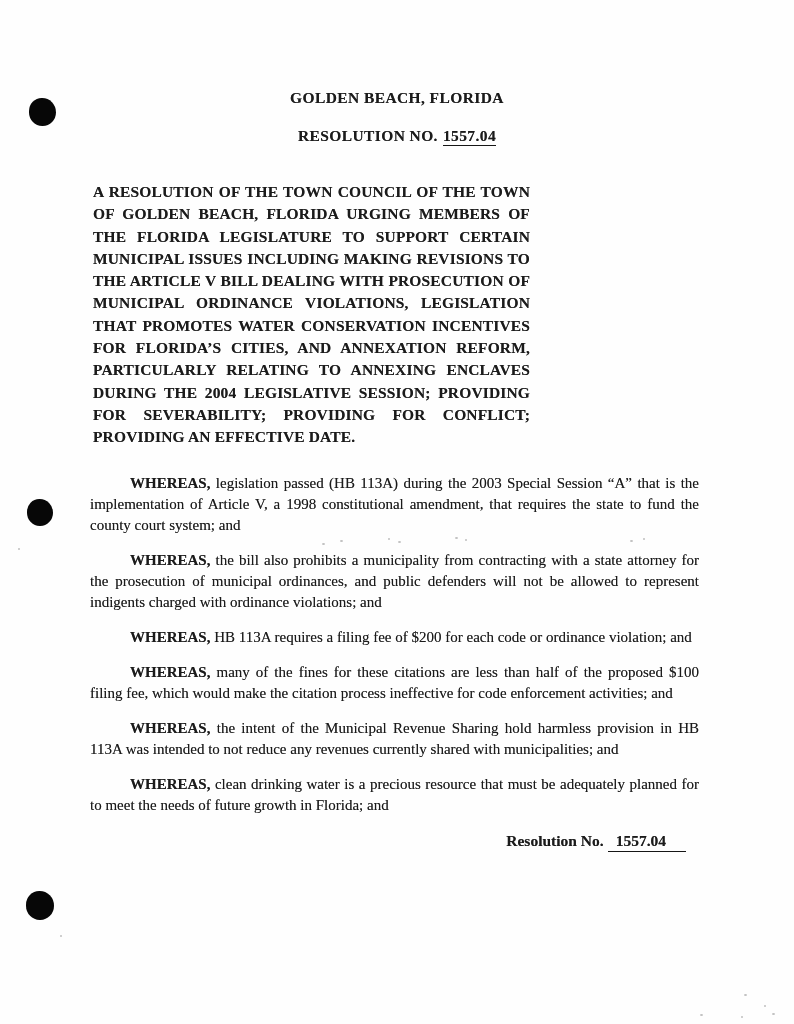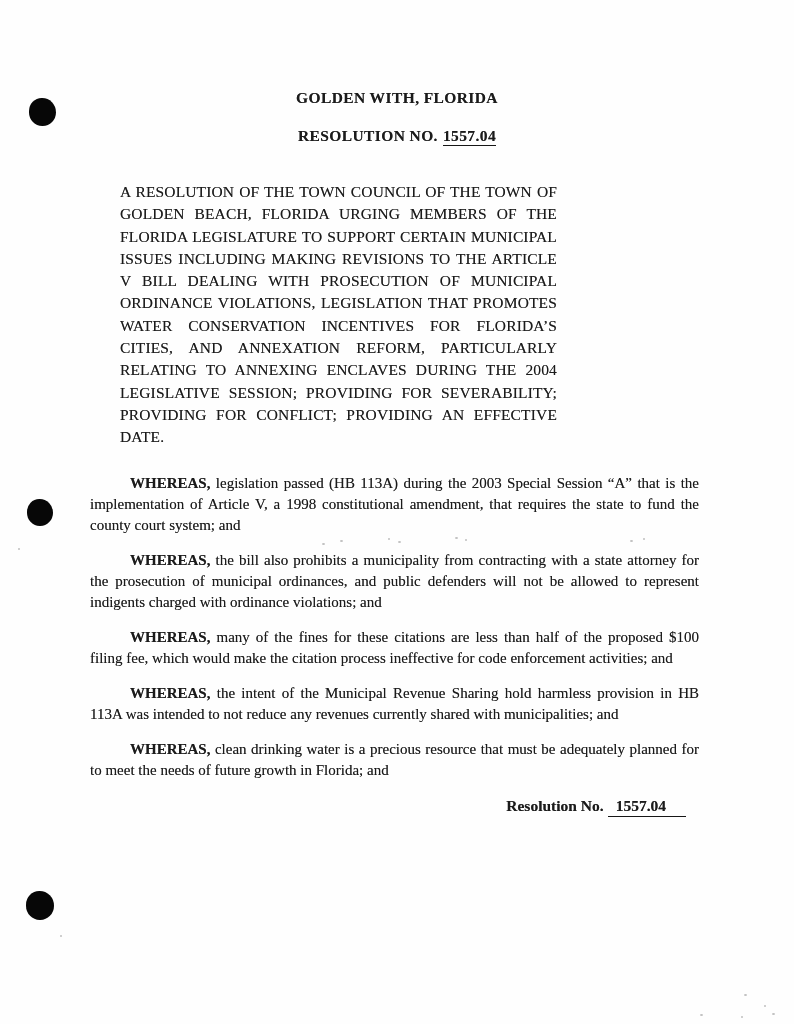--- a/index.html
+++ b/index.html
@@ -45,23 +45,23 @@
     letter-spacing: 0.4px;
     line-height: 16px;
   }
   .h2 .num {
     margin-left: 5px;
     border-bottom: 1.6px solid #161616;
     padding-bottom: 1px;
   }
   
   .titleblock {
-    margin: 37px 0 24px 120px;
+    margin: 37px 0 24px 93px;
     width: 437px;
-    font-weight: normal;
+    font-weight: bold;
     font-size: 15.5px;
     line-height: 22.3px;
     text-align: justify;
     letter-spacing: 0.15px;
   }
   
   .docbody {
     margin-left: 90px;
     width: 621px;
     font-size: 15px;
@@ -116,31 +116,32 @@
 </head>
 <body>
 
 <div class="page">
 
   <div class="punch p1"></div>
   <div class="punch p2"></div>
   <div class="punch p3"></div>
 
   <div class="header">
-    <div class="h1">GOLDEN WITH, FLORIDA</div>
+    <div class="h1">GOLDEN BEACH, FLORIDA</div>
     <div class="h2">
       <span>RESOLUTION NO.</span><span class="num">1557.04</span>
     </div>
   </div>
 
   <div class="titleblock">A RESOLUTION OF THE TOWN COUNCIL OF THE TOWN OF GOLDEN BEACH, FLORIDA URGING MEMBERS OF THE FLORIDA LEGISLATURE TO SUPPORT CERTAIN MUNICIPAL ISSUES INCLUDING MAKING REVISIONS TO THE ARTICLE V BILL DEALING WITH PROSECUTION OF MUNICIPAL ORDINANCE VIOLATIONS, LEGISLATION THAT PROMOTES WATER CONSERVATION INCENTIVES FOR FLORIDA’S CITIES, AND ANNEXATION REFORM, PARTICULARLY RELATING TO ANNEXING ENCLAVES DURING THE 2004 LEGISLATIVE SESSION; PROVIDING FOR SEVERABILITY; PROVIDING FOR CONFLICT; PROVIDING AN EFFECTIVE DATE.</div>
 
   <div class="docbody">
     <p class="para"><span class="lead">WHEREAS,</span><span> legislation passed (HB 113A) during the 2003 Special Session “A” that is the implementation of Article V, a 1998 constitutional amendment, that requires the state to fund the county court system; and</span></p>
     <p class="para"><span class="lead">WHEREAS,</span><span> the bill also prohibits a municipality from contracting with a state attorney for the prosecution of municipal ordinances, and public defenders will not be allowed to represent indigents charged with ordinance violations; and</span></p>
+    <p class="para"><span class="lead">WHEREAS,</span><span> HB 113A requires a filing fee of $200 for each code or ordinance violation; and</span></p>
     <p class="para"><span class="lead">WHEREAS,</span><span> many of the fines for these citations are less than half of the proposed $100 filing fee, which would make the citation process ineffective for code enforcement activities; and</span></p>
     <p class="para"><span class="lead">WHEREAS,</span><span> the intent of the Municipal Revenue Sharing hold harmless provision in HB 113A was intended to not reduce any revenues currently shared with municipalities; and</span></p>
     <p class="para"><span class="lead">WHEREAS,</span><span> clean drinking water is a precious resource that must be adequately planned for to meet the needs of future growth in Florida; and</span></p>
   </div>
 
   <div class="footer">
     <span class="flabel">Resolution No.</span><span class="fnum">1557.04</span>
   </div>
 
   <div class="speck sp1"></div>

